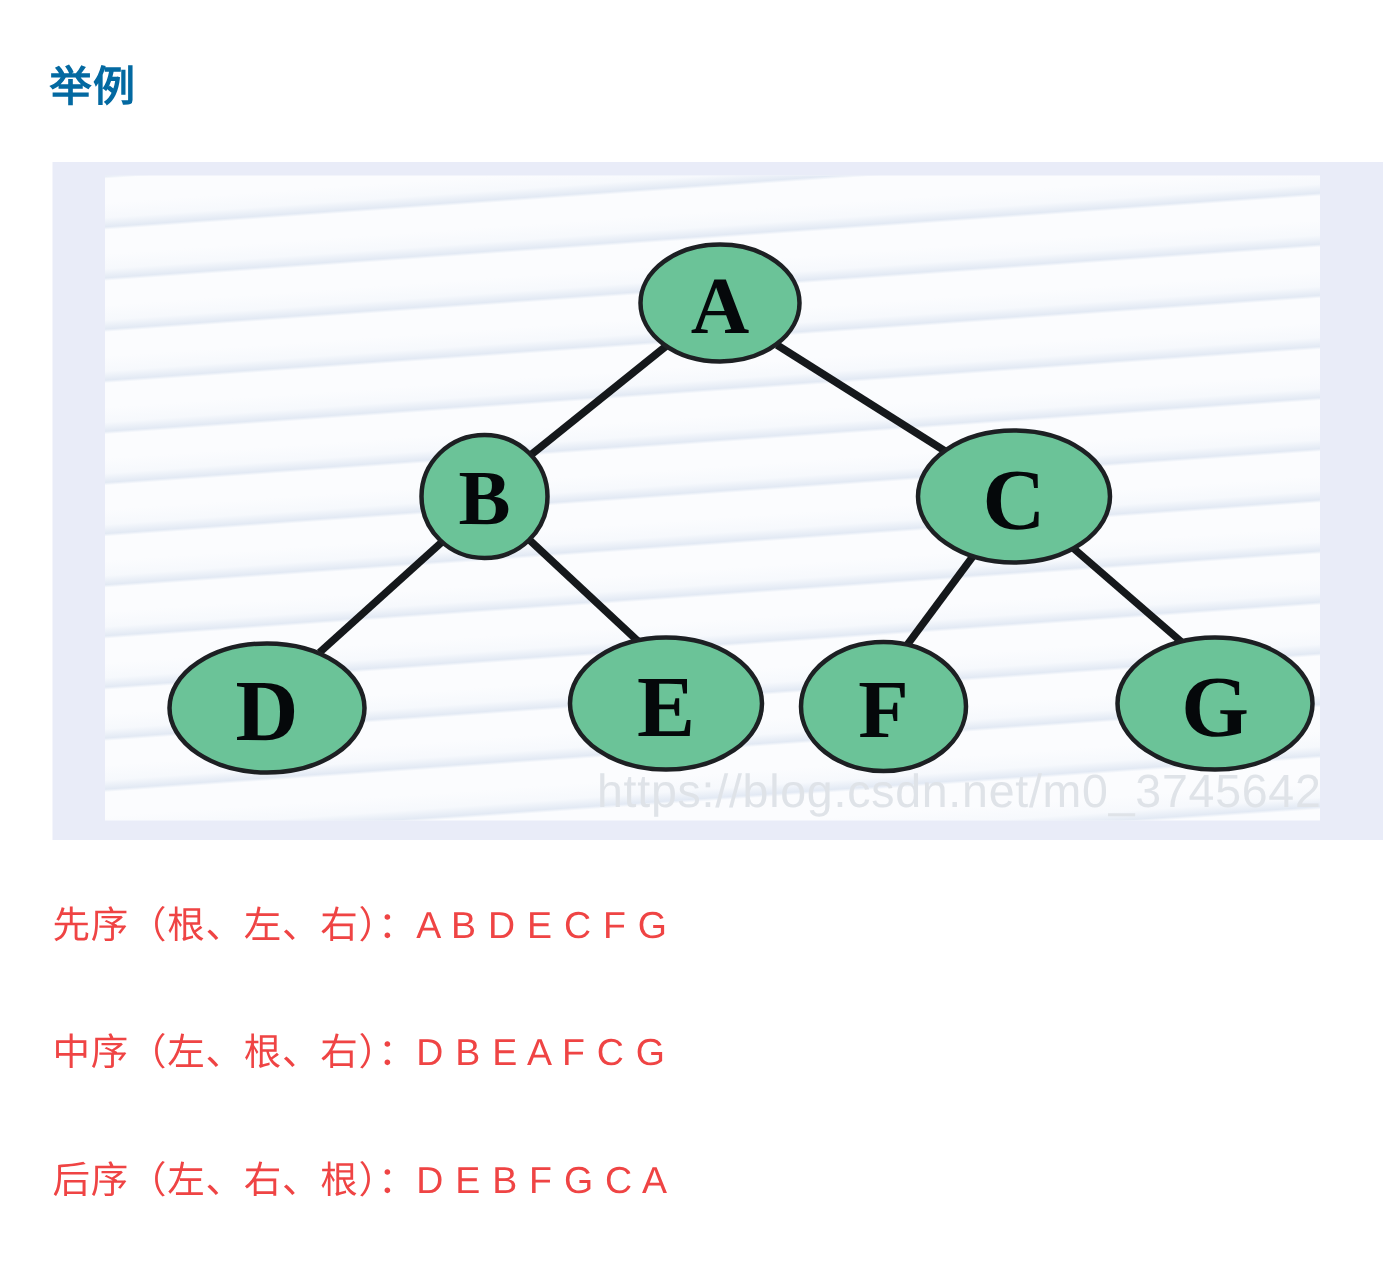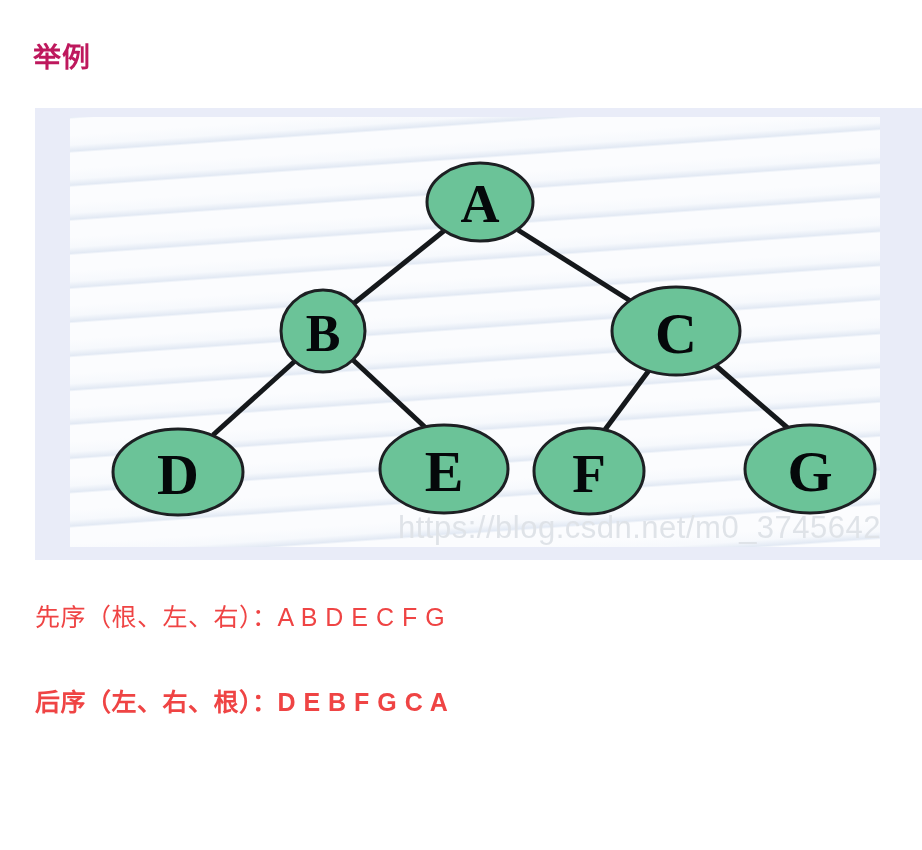--- a/index.html
+++ b/index.html
@@ -16,21 +16,21 @@
     overflow: hidden;
     position: relative;
   }
 
   #page-title {
     position: absolute;
     left: 33px;
     top: 24px;
     font-size: 28px;
     font-weight: bold;
-    color: #be185d;
+    color: #0369a1;
     letter-spacing: 1px;
     line-height: 1.1;
   }
 
   
   #figure-block {
     position: absolute;
     left: 35px;
     top: 108px;
     width: 887px;
@@ -111,21 +111,21 @@
     width: 860px;
   }
   .traversal-line {
     font-size: 25px;
     color: #ef4444;
     line-height: 1;
     margin-bottom: 60px;
     letter-spacing: 0.5px;
     white-space: nowrap;
   }
-  .traversal-line:last-child { margin-bottom: 16px; font-weight: bold; }
+  .traversal-line:last-child { margin-bottom: 16px; }
 </style>
 </head>
 <body>
 
 <h1 id="page-title">举例</h1>
 
 <div id="figure-block">
 
   <div id="figure-canvas">
 
@@ -171,14 +171,15 @@
           </g>
         </g>
     </svg>
 
     <div id="watermark">https://blog.csdn.net/m0_37456423</div>
   </div>
 </div>
 
 <div id="traversal-list">
     <div class="traversal-line">先序（根、左、右）：A B D E C F G</div>
+    <div class="traversal-line">中序（左、根、右）：D B E A F C G</div>
     <div class="traversal-line">后序（左、右、根）：D E B F G C A</div>
   </div>
 
 </body></html>

